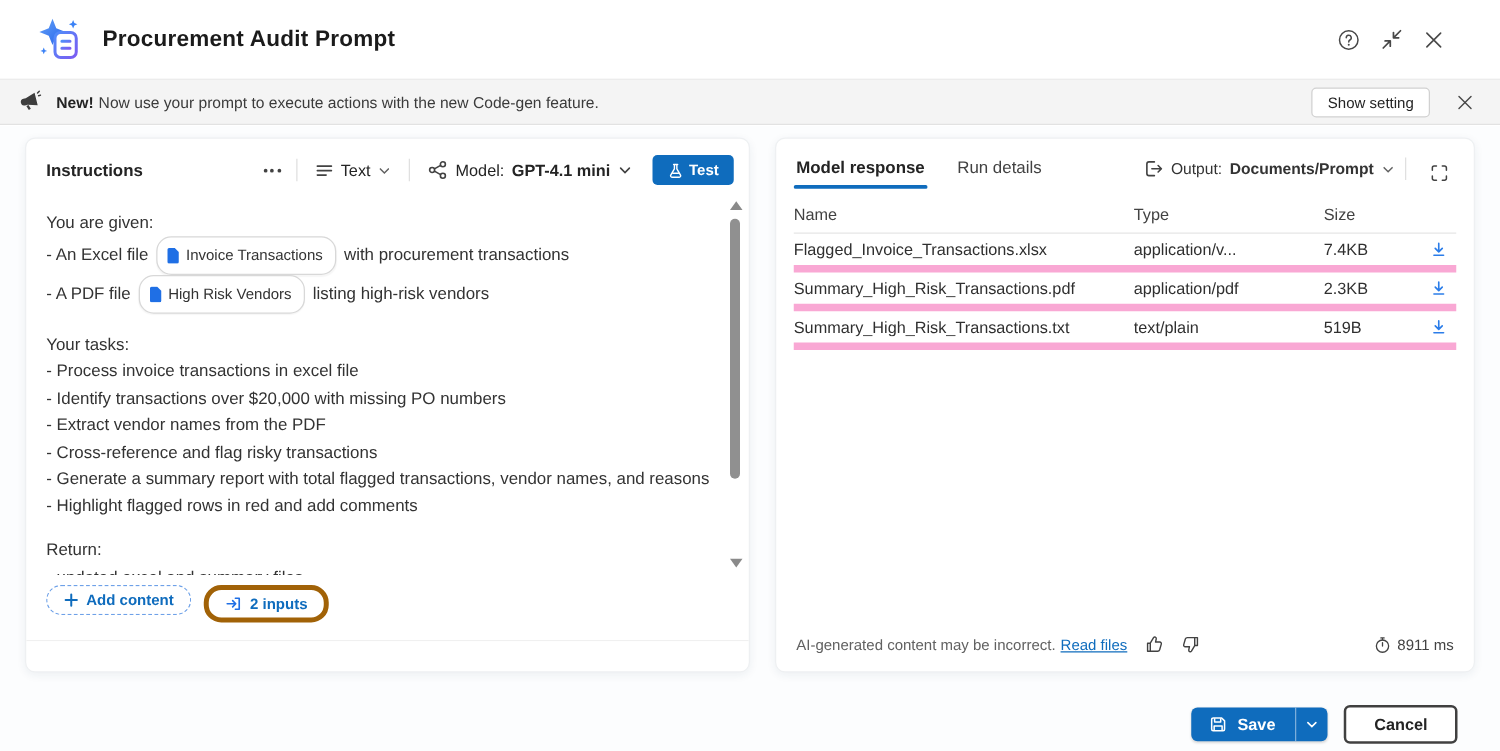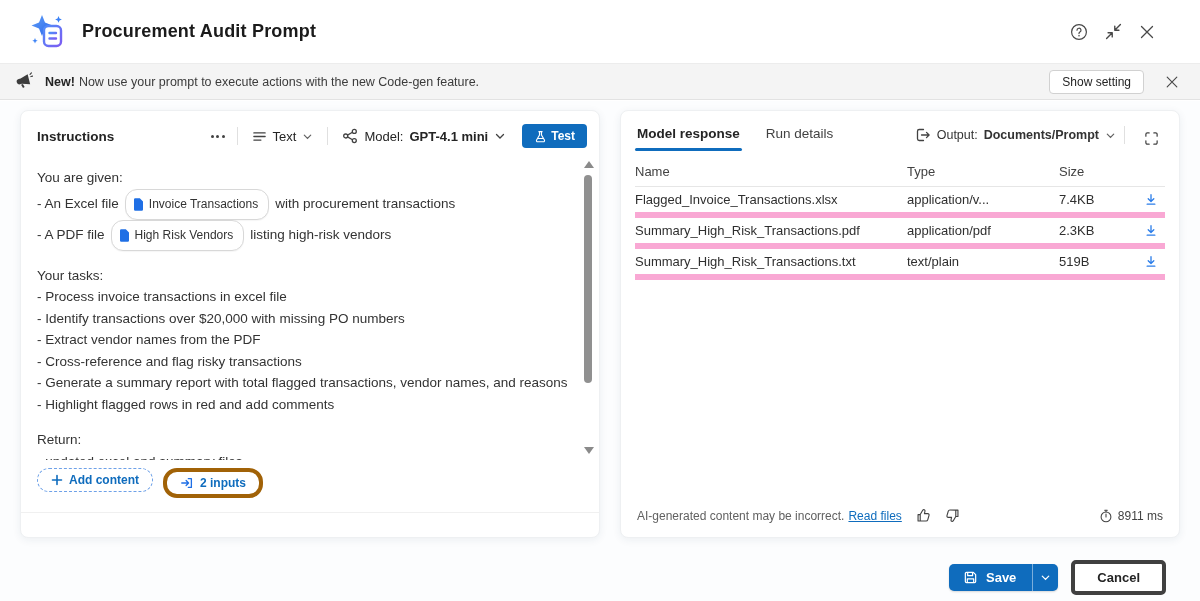--- a/index.html
+++ b/index.html
@@ -101,21 +101,21 @@
   .duration { display:flex; align-items:center; gap:5px; color:#424242; }
   
   .actions { position:absolute; right:34px; bottom:6px; display:flex; gap:13px; align-items:center; }
   .save-split { display:flex; background:#0f6cbd; border-radius:5px; overflow:hidden;
     box-shadow:0 1px 2px rgba(0,0,0,.15); }
   .save-main { display:flex; align-items:center; gap:8px; color:#fff; font-weight:700;
     font-size:13px; padding:6px 16px 6px 14px; cursor:pointer; border:none;
     background:transparent; font-family:inherit; }
   .save-caret { display:flex; align-items:center; justify-content:center; width:26px;
     border-left:1px solid rgba(255,255,255,.45); cursor:pointer; color:#fff; }
-  .cancel-btn { background:#fff; border:4px solid #404040; border-radius:5px; font-size:13px;
+  .cancel-btn { background:#fff; border:2px solid #404040; border-radius:5px; font-size:13px;
     font-weight:700; color:#242424; padding:6px 22px; cursor:pointer; font-family:inherit; }
   svg { display:block; }
 </style>
 </head>
 <body>
 
 <div class="titlebar">
   <span>
     <svg width="40" height="40" viewBox="0 0 40 40">
       <defs>

